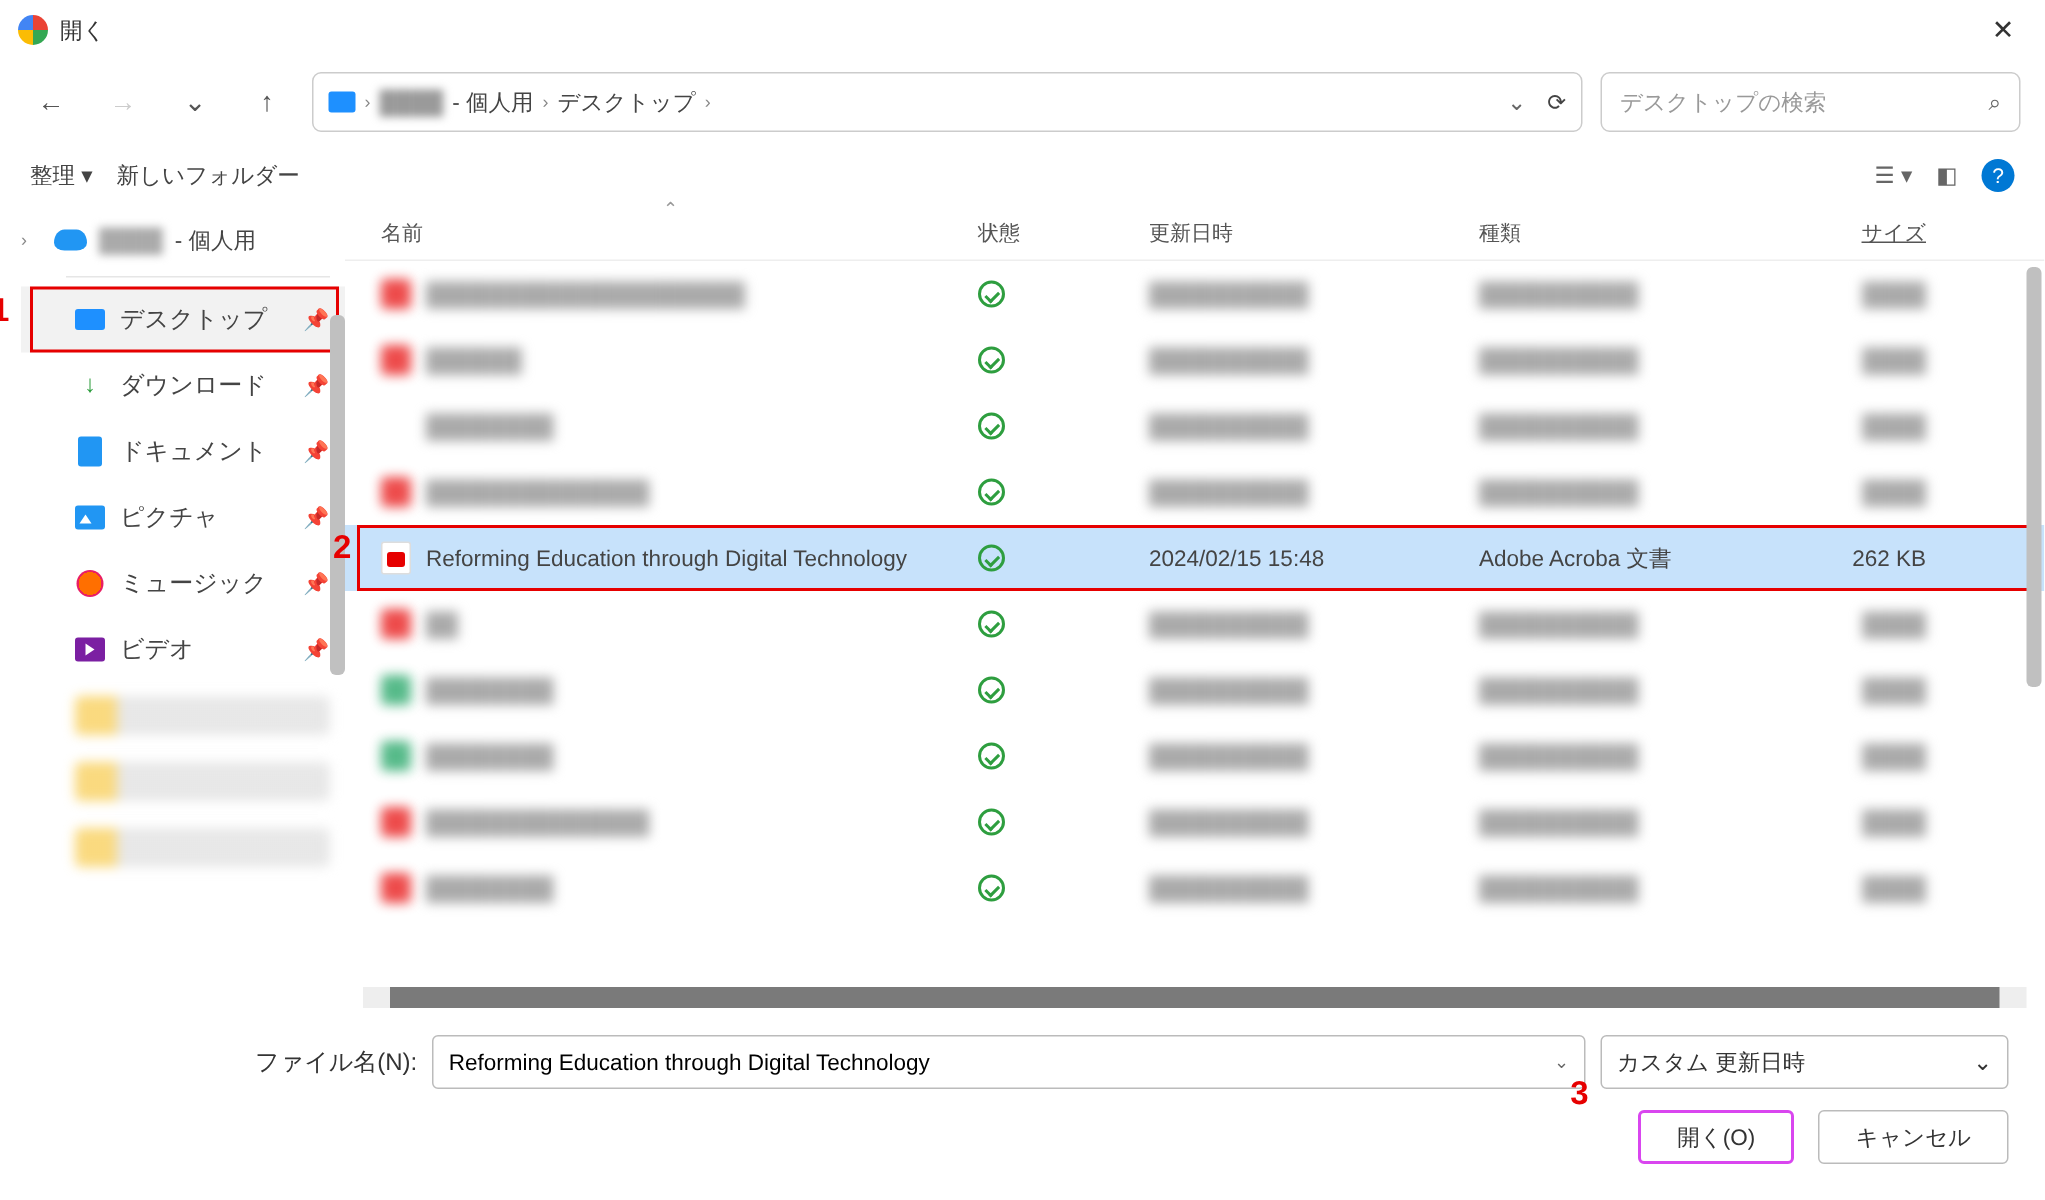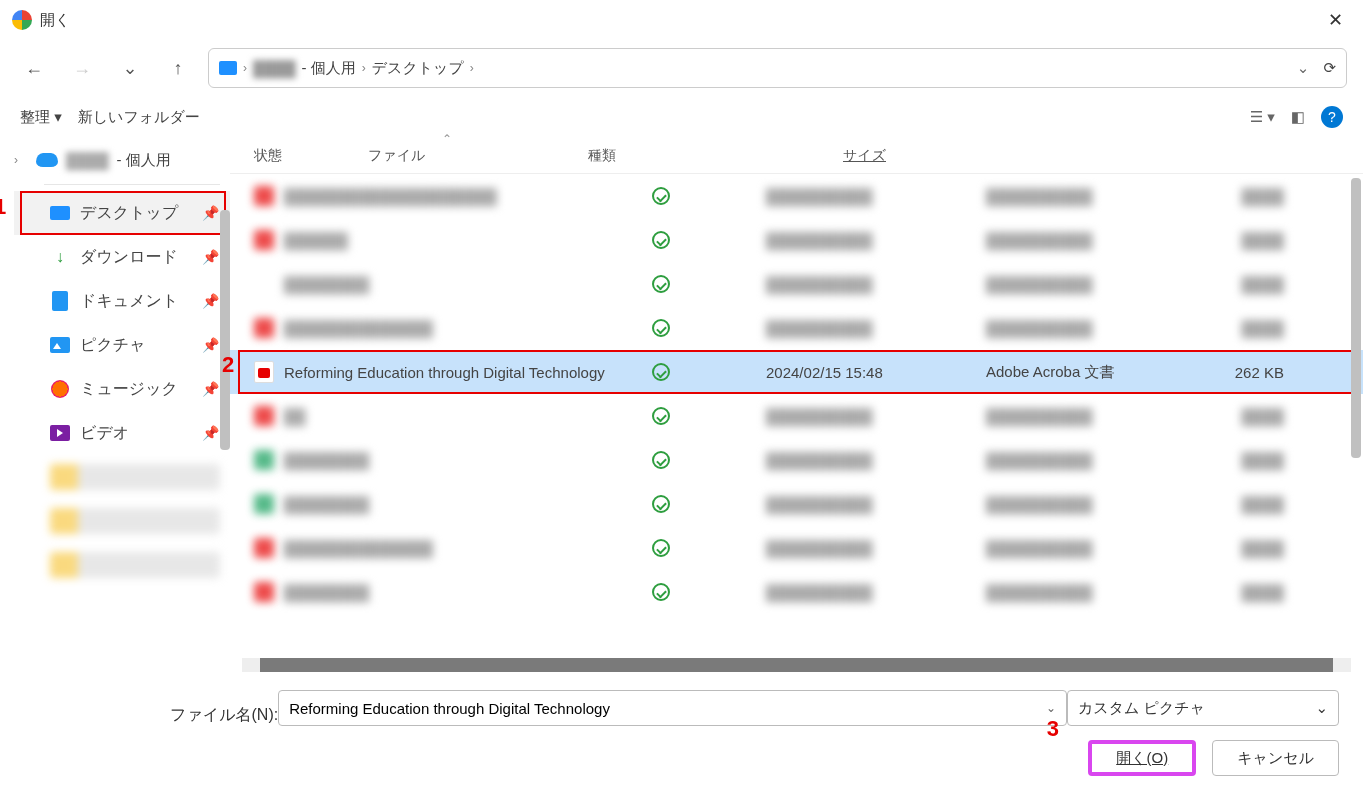--- a/index.html
+++ b/index.html
@@ -77,29 +77,29 @@
 .gen-ic { width: 20px; height: 20px; background: #e60000; border-radius: 3px; opacity: .7; }
 .gen-ic.green { background: #0f9d58; }
 .state-ok { width: 18px; height: 18px; border: 2px solid #2e9e3f; border-radius: 50%; position: relative; }
 .state-ok::after { content: ""; position: absolute; left: 3px; top: 5px; width: 7px; height: 4px; border-left: 2px solid #2e9e3f; border-bottom: 2px solid #2e9e3f; transform: rotate(-45deg); }
 .row.selected { background: #c7e2fb; }
 .row.selected::after { content: ""; position: absolute; left: 8px; right: 4px; top: 0; bottom: 0; border: 2px solid #e60000; pointer-events: none; }
 .hscroll { height: 14px; background: #eee; margin: 6px 12px 0 12px; position: relative; }
 .hscroll .thumb { position: absolute; left: 18px; top: 0; right: 18px; height: 14px; background: #7a7a7a; }
 
 .footer { padding: 18px 24px 0 24px; }
-.fn-row { display: flex; align-items: flex-end; }
+.fn-row { display: flex; align-items: center; gap: 10px; }
 .fn-label { font-size: 16px; color: #333; width: auto; margin-left: 146px; }
 .fn-input { flex: 1; height: 36px; border: 1px solid #bbb; border-radius: 4px; padding: 0 10px; font-size: 15px; display: flex; align-items: center; justify-content: space-between; }
 .fn-input .dd { color: #666; font-size: 12px; }
 .ft-select { width: 272px; height: 36px; border: 1px solid #bbb; border-radius: 4px; padding: 0 10px; font-size: 15px; display: flex; align-items: center; justify-content: space-between; color: #333; }
 .btns { display: flex; justify-content: flex-end; gap: 16px; margin-top: 14px; position: relative; }
 .marker3 { position: absolute; right: 280px; top: -24px; color: #e60000; font-weight: bold; font-size: 22px; }
 .btn { height: 36px; padding: 0 24px; border: 1px solid #bbb; border-radius: 4px; background: #fff; font-size: 15px; color: #333; display: flex; align-items: center; cursor: pointer; }
-.btn.primary { border: 4px solid #d946ef; text-decoration: underline; }
+.btn.primary { border: 2px solid #d946ef; }
 </style>
 </head>
 <body>
 
 <div class="titlebar">
   <div class="app-icon"></div>
   <div class="title">開く</div>
   <div class="close">✕</div>
 </div>
 
@@ -113,20 +113,24 @@
     <span class="chev">›</span>
     <span class="blur">████</span>
     <span>- 個人用</span>
     <span class="chev">›</span>
     <span>デスクトップ</span>
     <span class="chev">›</span>
     <span class="spacer"></span>
     <span class="drop">⌄</span>
     <span class="refresh">⟳</span>
   </div>
+  <div class="search">
+    <span>デスクトップの検索</span>
+    <span class="mag">⌕</span>
+  </div>
 </div>
 
 <div class="toolbar">
   <span>整理 ▾</span>
   <span>新しいフォルダー</span>
   <span class="sp"></span>
   <span class="ico">☰ ▾</span>
   <span class="ico">◧</span>
   <span class="help">?</span>
 </div>
@@ -192,22 +196,23 @@
           <div class="blur-folder"></div>
         </li>
     </ul>
     <div class="tree-scroll"></div>
   </div>
 
   <div class="files">
     <div class="marker2">2</div>
     <div class="cols">
       <span class="sort">⌃</span>
+      <div class="col-name">名前</div>
       <div class="col-state">状態</div>
-      <div class="col-date">ファイル</div>
+      <div class="col-date">更新日時</div>
       <div class="col-type">種類</div>
       <div class="col-size">サイズ</div>
     </div>
     <div class="rows" id="rows">
         <div class="row blurred">
           <div class="cell-name">
             <span class="gen-ic"></span>
             <span>████████████████████</span>
           </div>
           <div class="cell-state">
@@ -334,21 +339,21 @@
 </div>
 
 <div class="footer">
   <div class="fn-row">
     <span class="fn-label">ファイル名(N):</span>
     <div class="fn-input">
       <span>Reforming Education through Digital Technology</span>
       <span class="dd">⌄</span>
     </div>
     <div class="ft-select">
-      <span>カスタム ピクチャ</span>
+      <span>カスタム 更新日時</span>
       <span class="dd">⌄</span>
     </div>
   </div>
   <div class="btns">
     <div class="marker3">3</div>
     <div class="btn primary">開く(O)</div>
     <div class="btn">キャンセル</div>
   </div>
 </div>
 

